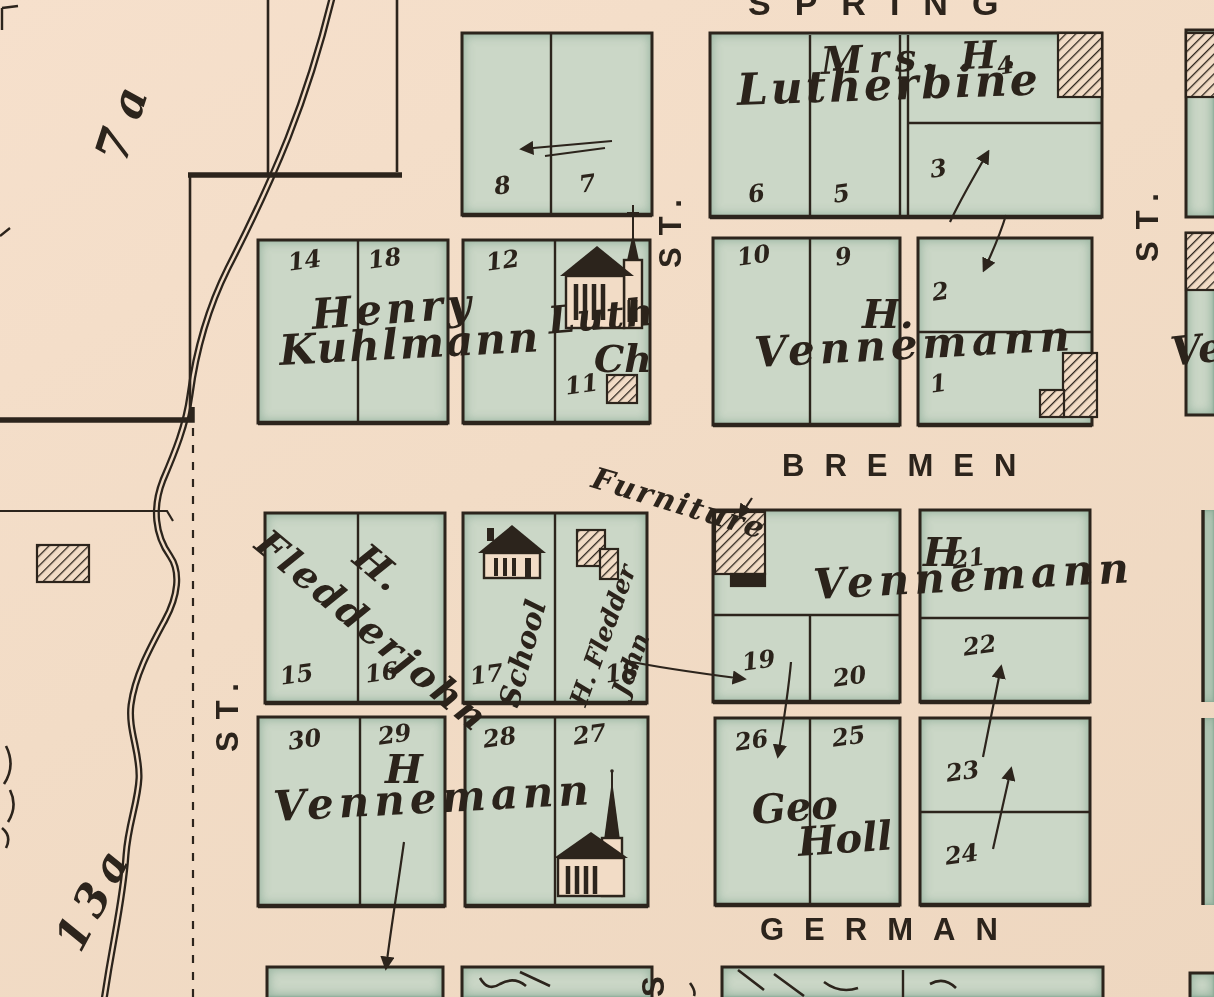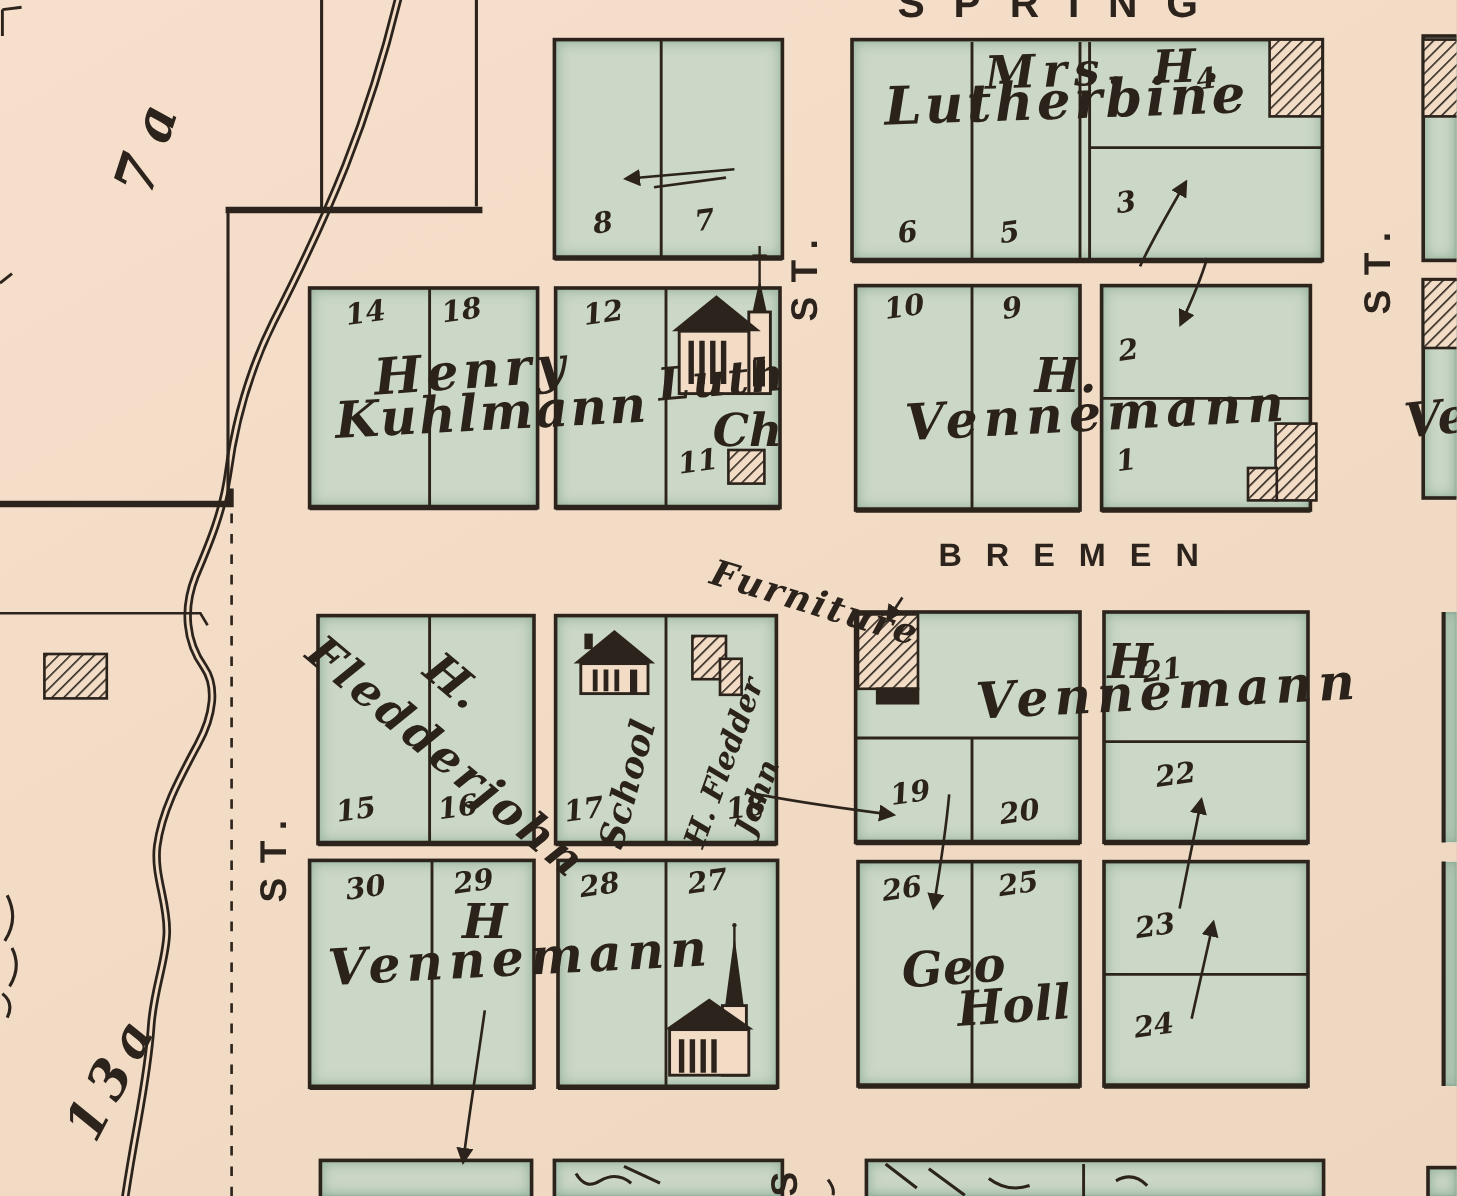--- a/index.html
+++ b/index.html
@@ -7,21 +7,21 @@
     position:relative;width:1214px;height:997px;overflow:hidden;
     background:linear-gradient(150deg,#f6e0cc 0%,#f2dcc6 45%,#eed7c0 100%);
     font-family:"DejaVu Serif",serif;color:#2c241c;
   }
   .blk{
     position:absolute;background:#cbd7c7;
     box-shadow:inset 0 0 10px 3px rgba(108,150,126,.50), inset 0 0 2px 1px rgba(90,135,115,.35);
   }
   svg.overlay{position:absolute;left:0;top:0;pointer-events:none;}
   .txt{position:absolute;white-space:nowrap;transform-origin:0 0;}
-  .street{font-family:"Liberation Sans",sans-serif;font-weight:700;font-size:27px;letter-spacing:20px;color:#2c241c;}
+  .street{font-family:"Liberation Sans",sans-serif;font-weight:700;font-size:31px;letter-spacing:20px;color:#2c241c;}
   .vstreet{font-family:"Liberation Sans",sans-serif;font-weight:700;font-size:31px;letter-spacing:12px;transform:rotate(-90deg);}
   .name{font-style:italic;font-weight:700;color:#2b231b;}
   .lot{font-style:italic;font-weight:700;font-size:24px;transform:rotate(-8deg);color:#2b231b;}
   .hand{font-style:italic;font-weight:700;}
 </style>
 </head>
 <body>
 
 <div id="map">
 
@@ -180,20 +180,21 @@
     <g stroke="#2c241c" fill="none" stroke-width="2.6">
       <path d="M6,746 Q16,766 4,784 M10,790 Q18,806 8,822 M2,828 Q12,836 6,848"></path>
       <path d="M480,978 q8,14 20,6 q14,-8 26,2 M520,972 l30,14"></path>
       <path d="M738,970 l26,20 M774,974 l30,22 M824,982 q16,12 34,6 M690,983 q6,8 4,13"></path>
       <path d="M930,984 q14,-8 26,4"></path>
     </g>
   </svg>
 
   <div class="txt street" style="left:748px;top:-16px;font-size:34px;letter-spacing:24px;">SPRING</div>
   <div class="txt street" style="left:782px;top:448px;">BREMEN</div>
+  <div class="txt street" style="left:760px;top:912px;">GERMAN</div>
   <div class="txt vstreet" style="left:210px;top:752px;">ST.</div>
   <div class="txt vstreet" style="left:653px;top:268px;">ST.</div>
   <div class="txt vstreet" style="left:1130px;top:262px;">ST.</div>
   <div class="txt vstreet" style="left:636px;top:997px;">S</div>
 
   <div class="txt hand" style="left:84px;top:152px;font-size:46px;letter-spacing:14px;transform:rotate(-72deg);">7a</div>
   <div class="txt hand" style="left:44px;top:935px;font-size:44px;letter-spacing:8px;transform:rotate(-62deg);">13a</div>
   <div class="txt hand" style="left:598px;top:460px;font-size:30px;letter-spacing:2px;transform:rotate(17deg);">Furniture</div>
 
   <div class="txt name" style="left:820px;top:38px;font-size:38px;letter-spacing:6px;transform:rotate(-2deg);">Mrs. H.</div>

